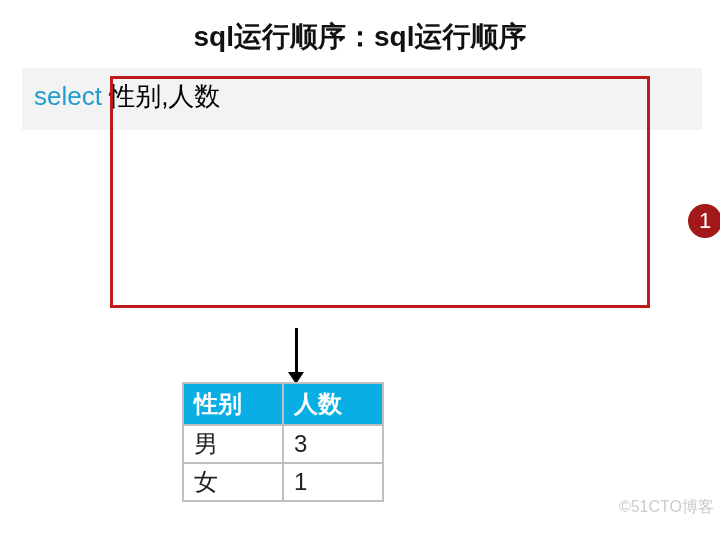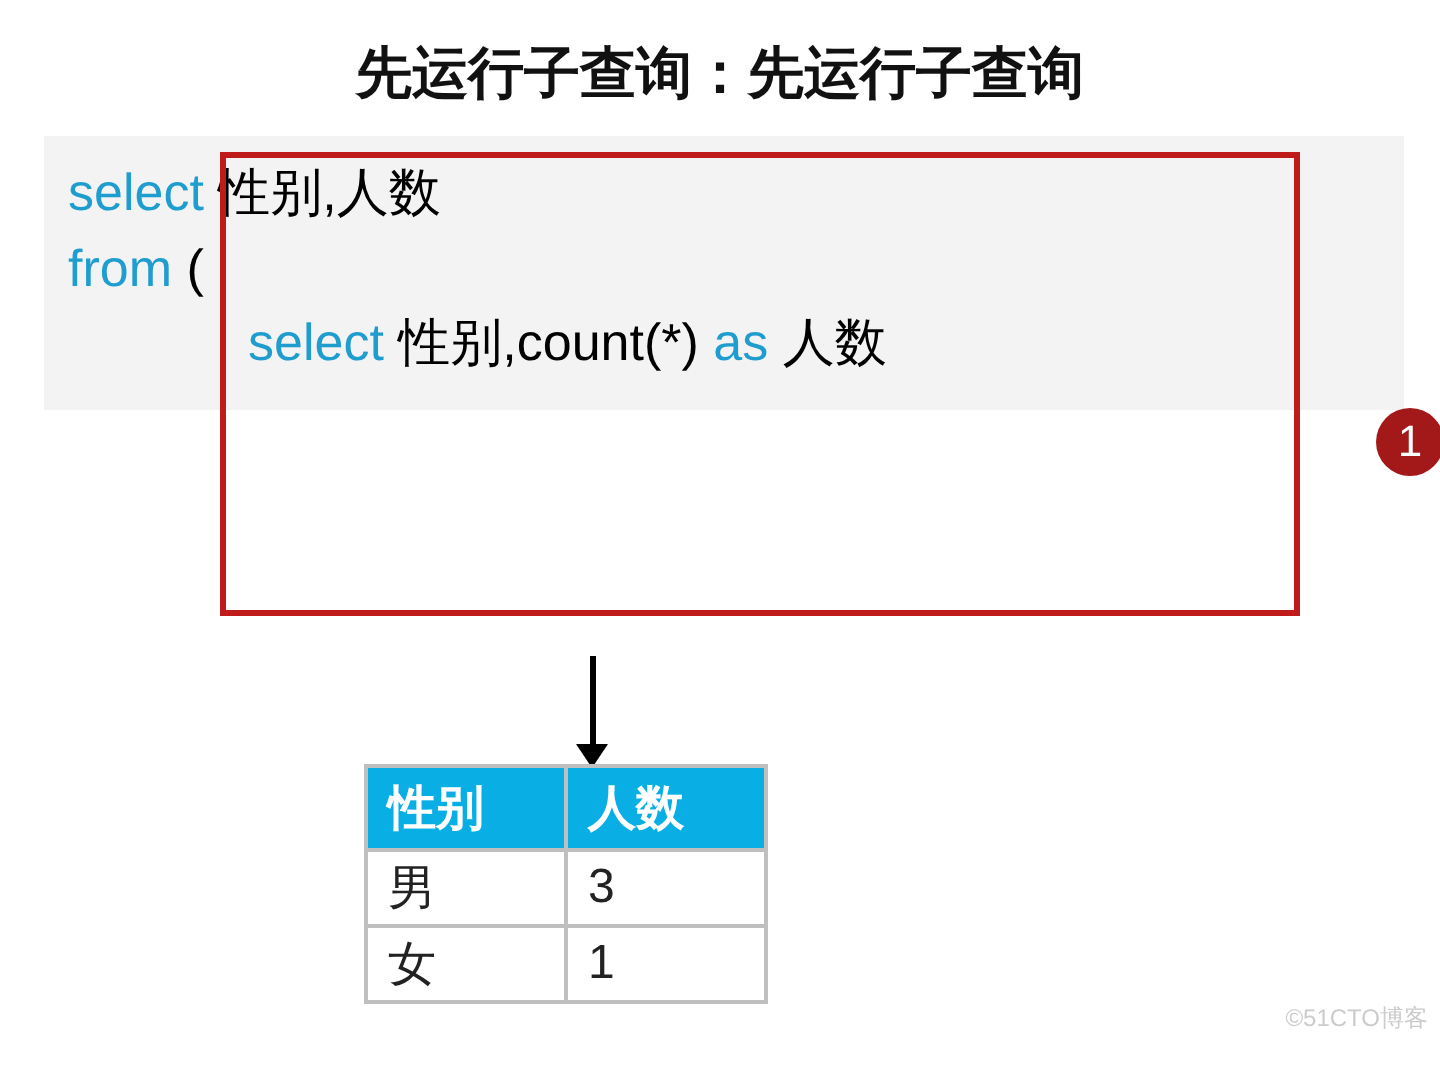--- a/index.html
+++ b/index.html
@@ -87,40 +87,34 @@
   .result-table td {
     border: 2px solid #bfbfbf;
     padding: 2px 10px;
     color: #222;
   }
   .watermark {
     position: absolute;
     right: 6px;
     bottom: 22px;
     color: #ccc;
-    font-size: 12px;
+    font-size: 16px;
   }
 </style>
 </head>
 <body>
 
-<div class="title">先运行子查询：先运行子查询</div>
+<div class="title">sql运行顺序：sql运行顺序</div>
 
 <div class="code-block">
   <div class="sub-box"></div>
   <div class="step-badge">1</div>
 
   <div>
     <span class="kw">select</span><span> 性别,人数</span>
-  </div>
-  <div>
-    <span class="kw">from</span><span> (</span>
-  </div>
-  <div style="padding-left:90px">
-    <span class="kw">select</span><span> 性别,count(*) </span><span class="kw">as</span><span> 人数</span>
   </div>
 </div>
 
 <div class="arrow-wrap">
   <div class="stem"></div>
   <div class="head"></div>
 </div>
 
 <table class="result-table">
   <thead>

